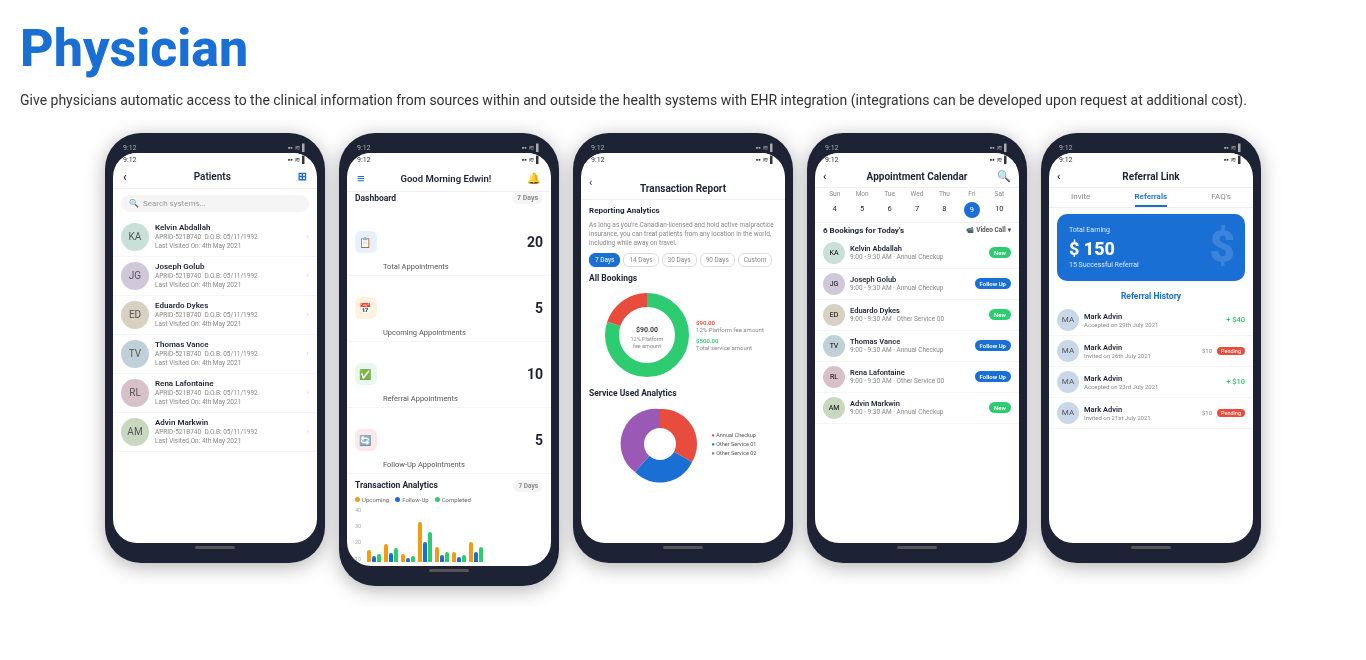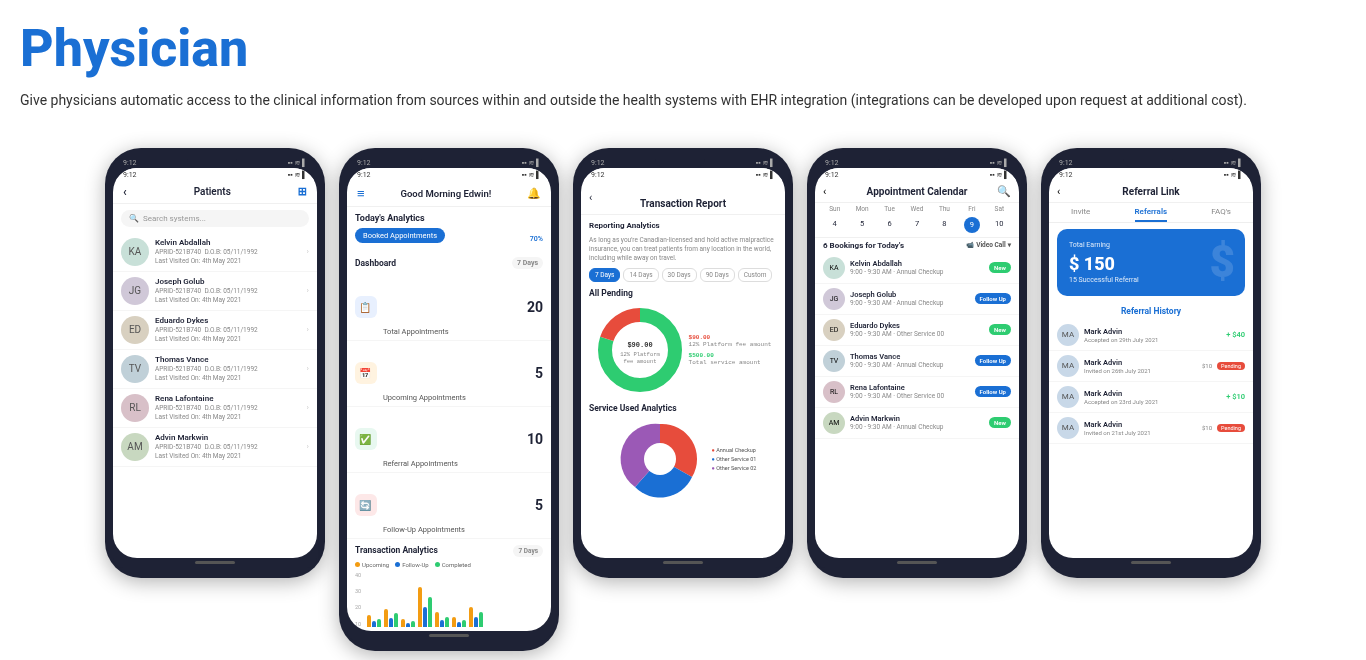--- a/index.html
+++ b/index.html
@@ -15,21 +15,21 @@
       font-weight: 800;
       color: #1a6fd4;
       margin-bottom: 12px;
       line-height: 1.1;
     }
 
     .page-description {
       font-size: 14px;
       color: #333;
       line-height: 1.6;
-      margin-bottom: 36px;
+      margin-bottom: 21px;
       max-width: 1300px;
     }
 
     .phones-row {
       display: flex;
       gap: 14px;
       justify-content: center;
       align-items: flex-start;
     }
 
@@ -359,21 +359,20 @@
       padding: 0 8px 3px;
       font-size: 8.5px;
       font-weight: 700;
       color: #1e2235;
     }
 
     .donut-container {
       display: flex;
       justify-content: center;
       margin: 4px 0;
-      font-family: Liberation Mono, monospace;
     }
 
     .service-analytics-title {
       padding: 4px 8px 2px;
       font-size: 8.5px;
       font-weight: 700;
       color: #1e2235;
     }
 
     .pie-container {
@@ -731,27 +730,20 @@
     <div class="phone-screen">
       <div class="screen-status">
         <span>9:12</span>
         <span>▪▪ ≋ ▌</span>
       </div>
 
       <div style="display:flex;justify-content:space-between;align-items:center;padding:5px 10px;border-bottom:1px solid #f0f0f0;">
         <span style="color:#1a6fd4;font-size:13px;">≡</span>
         <span style="font-size:9.5px;font-weight:600;color:#1e2235;">Good Morning Edwin!</span>
         <span style="font-size:11px;color:#1a6fd4;">🔔</span>
-      </div>
-      <div class="analytics-section">
-        <div class="analytics-title">Today's Analytics</div>
-        <div style="display:flex;justify-content:space-between;align-items:center;">
-          <span class="analytics-tab">Booked Appointments</span>
-          <span style="font-size:7px;color:#1a6fd4;font-weight:600;">70%</span>
-        </div>
       </div>
       <div class="dashboard-label">
         <span>Dashboard</span>
         <span class="dashboard-days">7 Days</span>
       </div>
 
       <div class="metric-row">
         <div class="metric-icon">📋</div>
         <span class="metric-label">Total Appointments</span>
         <span class="metric-value">20</span>
@@ -852,21 +844,21 @@
       </div>
       <div class="reporting-analytics">Reporting Analytics</div>
       <div class="reporting-desc">As long as you're Canadian-licensed and hold active malpractice insurance, you can treat patients from any location in the world, including while away on travel.</div>
       <div class="filter-tabs">
         <span class="filter-tab active">7 Days</span>
         <span class="filter-tab">14 Days</span>
         <span class="filter-tab">30 Days</span>
         <span class="filter-tab">90 Days</span>
         <span class="filter-tab">Custom</span>
       </div>
-      <div class="all-services-title">All Pending</div>
+      <div class="all-services-title">All Bookings</div>
 
       <div class="donut-container">
         <svg width="90" height="90" viewBox="0 0 90 90">
           <circle cx="45" cy="45" r="35" fill="none" stroke="#2ecc71" stroke-width="14" stroke-dasharray="176 44" stroke-dashoffset="0" transform="rotate(-90 45 45)"></circle>
           <circle cx="45" cy="45" r="35" fill="none" stroke="#e74c3c" stroke-width="14" stroke-dasharray="44 176" stroke-dashoffset="-176" transform="rotate(-90 45 45)"></circle>
           <text x="45" y="42" text-anchor="middle" font-size="7" fill="#333" font-weight="600">$90.00</text>
           <text x="45" y="51" text-anchor="middle" font-size="5.5" fill="#888">12% Platform</text>
           <text x="45" y="58" text-anchor="middle" font-size="5.5" fill="#888">fee amount</text>
         </svg>
         <div style="font-size:6px;color:#555;display:flex;flex-direction:column;justify-content:center;gap:4px;margin-left:4px;">

